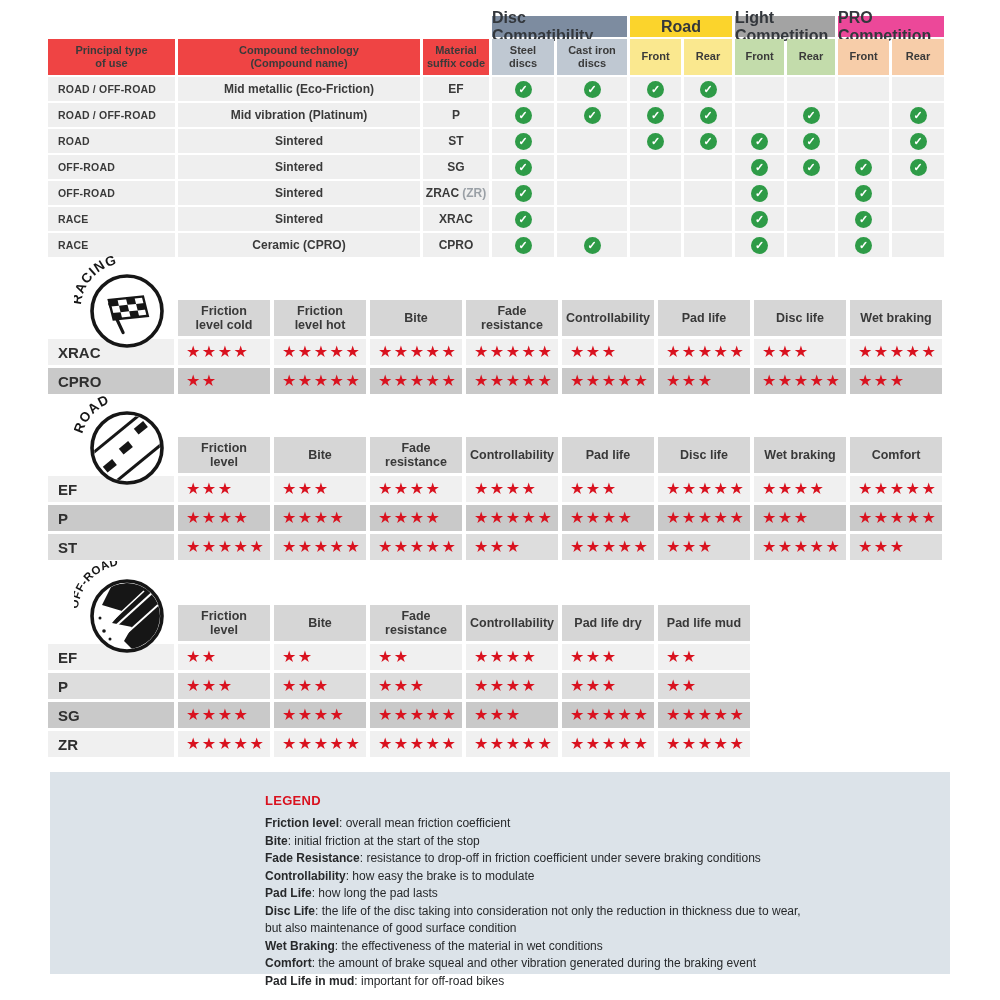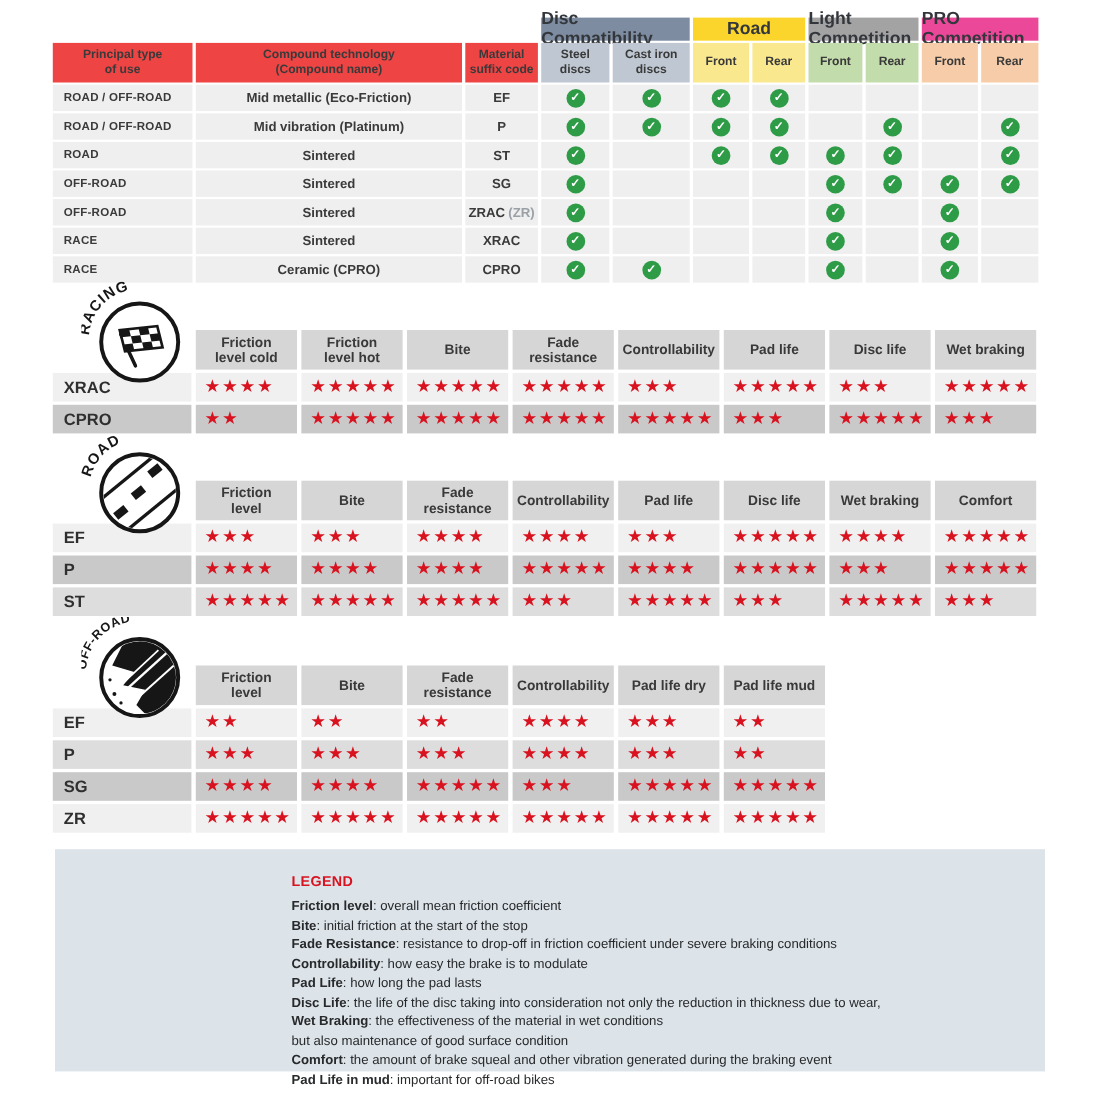--- a/index.html
+++ b/index.html
@@ -532,20 +532,20 @@
 
   <div class="legend">
     <div class="legend-title">LEGEND</div>
     <div>
         <div class="legend-line"><b>Friction level</b>: overall mean friction coefficient</div>
         <div class="legend-line"><b>Bite</b>: initial friction at the start of the stop</div>
         <div class="legend-line"><b>Fade Resistance</b>: resistance to drop-off in friction coefficient under severe braking conditions</div>
         <div class="legend-line"><b>Controllability</b>: how easy the brake is to modulate</div>
         <div class="legend-line"><b>Pad Life</b>: how long the pad lasts</div>
         <div class="legend-line"><b>Disc Life</b>: the life of the disc taking into consideration not only the reduction in thickness due to wear,</div>
+        <div class="legend-line">but also maintenance of good surface condition</div>
         <div class="legend-line"><b>Wet Braking</b>: the effectiveness of the material in wet conditions</div>
-        <div class="legend-line">but also maintenance of good surface condition</div>
         <div class="legend-line"><b>Comfort</b>: the amount of brake squeal and other vibration generated during the braking event</div>
         <div class="legend-line"><b>Pad Life in mud</b>: important for off-road bikes</div>
       </div>
   </div>
 
 </div>
 
 </body></html>

